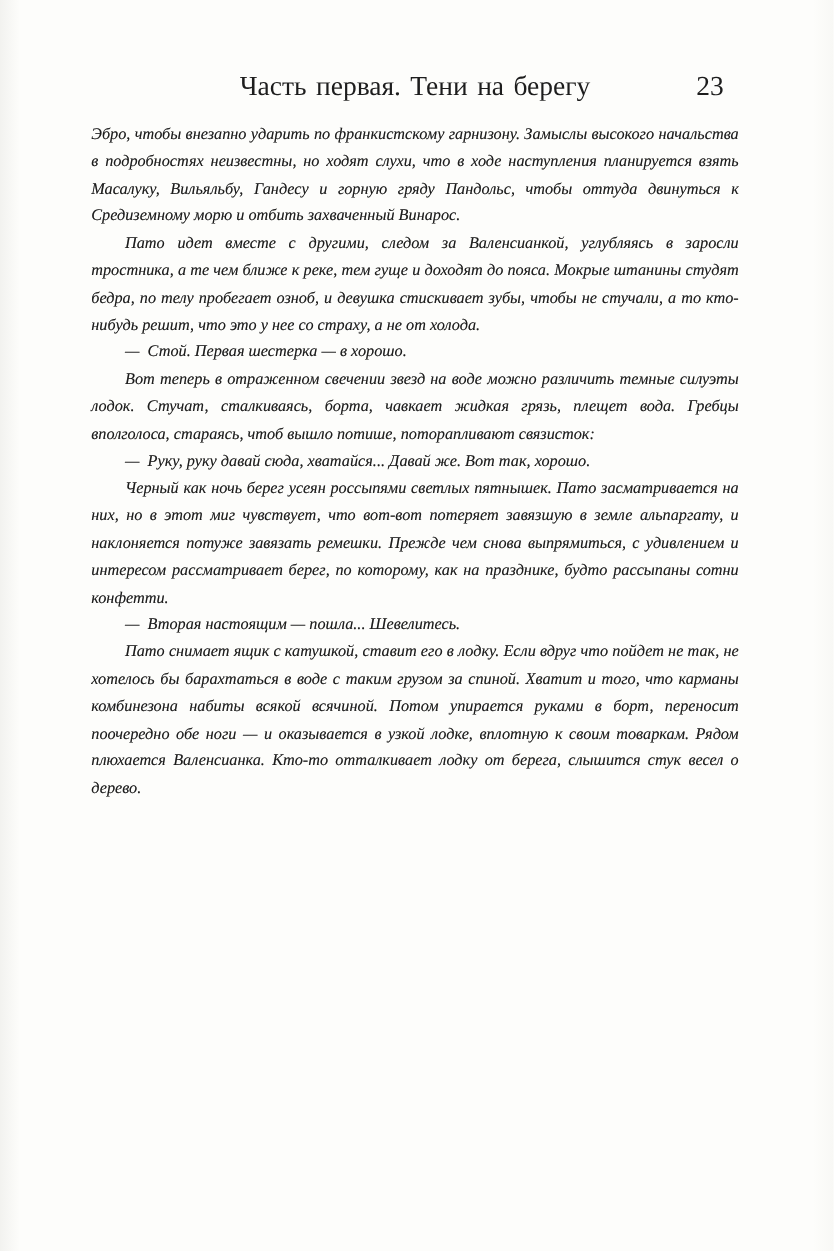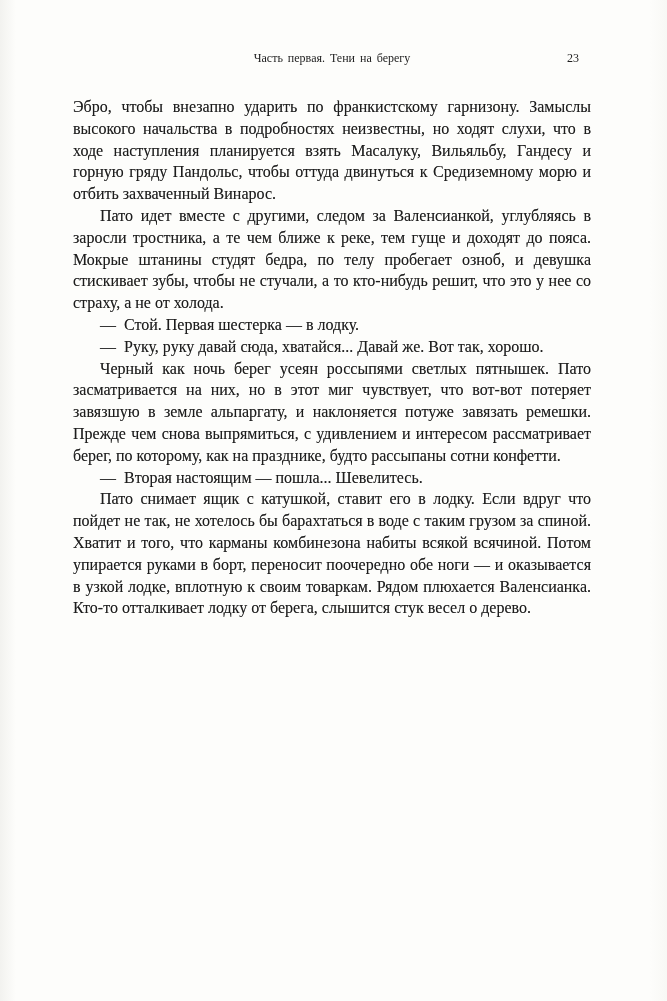--- a/index.html
+++ b/index.html
@@ -11,46 +11,47 @@
     position: relative;
     width: 667px;
     height: 1001px;
     overflow: hidden;
     background: linear-gradient(90deg, #f2f2ef 0px, #fdfdfb 16px, #fdfdfb 650px, #f8f8f5 667px);
     font-family: "Liberation Serif", "DejaVu Serif", serif;
     color: #1d1d1d;
   }
   .header {
     position: absolute;
-    top: 47px;
+    top: 58px;
     left: 73px;
     width: 518px;
     height: 22px;
-    font-size: 12px;
+    font-size: 22px;
     line-height: 22px;
   }
   .running-title {
     text-align: center;
     word-spacing: 2px;
   }
   .page-number {
     position: absolute;
     right: 12px;
     top: 0;
   }
   .body-text {
     position: absolute;
     top: 96px;
     left: 73px;
     width: 518px;
-    font-size: 16px;
+    font-size: 13px;
     line-height: 21.8px;
     text-align: justify;
     text-shadow: 0 0 0.5px rgba(29, 29, 29, 0.45);
     hyphens: auto;
+    font-style: italic;
     -webkit-hyphens: auto;
   }
   .para {
     margin: 0;
     padding: 0;
   }
   .para.indent {
     text-indent: 27px;
   }
 </style>
@@ -59,19 +60,20 @@
 
 <div class="page">
   <div class="header">
     <div class="running-title">Часть первая. Тени на берегу</div>
     <div class="page-number">23</div>
   </div>
 
   <div class="body-text">
     <p class="para">Эбро, чтобы внезапно ударить по франкистскому гарнизону. Замыслы высокого начальства в подробностях неизвестны, но ходят слухи, что в ходе наступления планируется взять Масалуку, Вильяльбу, Гандесу и горную гряду Пандольс, чтобы оттуда двинуться к Средиземному морю и отбить захваченный Винарос.</p>
     <p class="para indent">Пато идет вместе с другими, следом за Валенсианкой, углубляясь в заросли тростника, а те чем ближе к реке, тем гуще и доходят до пояса. Мокрые штанины студят бедра, по телу пробегает озноб, и девушка стискивает зубы, чтобы не стучали, а то кто-нибудь решит, что это у нее со страху, а не от холода.</p>
-    <p class="para indent">— Стой. Первая шестерка — в лодку.</p>
+    <p class="para indent">— Стой. Первая шестерка — в хорошо.</p>
+    <p class="para indent">Вот теперь в отраженном свечении звезд на воде можно различить темные силуэты лодок. Стучат, сталкиваясь, борта, чавкает жидкая грязь, плещет вода. Гребцы вполголоса, стараясь, чтоб вышло потише, поторапливают связисток:</p>
     <p class="para indent">— Руку, руку давай сюда, хватайся... Давай же. Вот так, хорошо.</p>
     <p class="para indent">Черный как ночь берег усеян россыпями светлых пятнышек. Пато засматривается на них, но в этот миг чувствует, что вот-вот потеряет завязшую в земле альпаргату, и наклоняется потуже завязать ремешки. Прежде чем снова выпрямиться, с удивлением и интересом рассматривает берег, по которому, как на празднике, будто рассыпаны сотни конфетти.</p>
     <p class="para indent">— Вторая настоящим — пошла... Шевелитесь.</p>
     <p class="para indent">Пато снимает ящик с катушкой, ставит его в лодку. Если вдруг что пойдет не так, не хотелось бы барахтаться в воде с таким грузом за спиной. Хватит и того, что карманы комбинезона набиты всякой всячиной. Потом упирается руками в борт, переносит поочередно обе ноги — и оказывается в узкой лодке, вплотную к своим товаркам. Рядом плюхается Валенсианка. Кто-то отталкивает лодку от берега, слышится стук весел о дерево.</p>
   </div>
 </div>
 
 </body></html>

